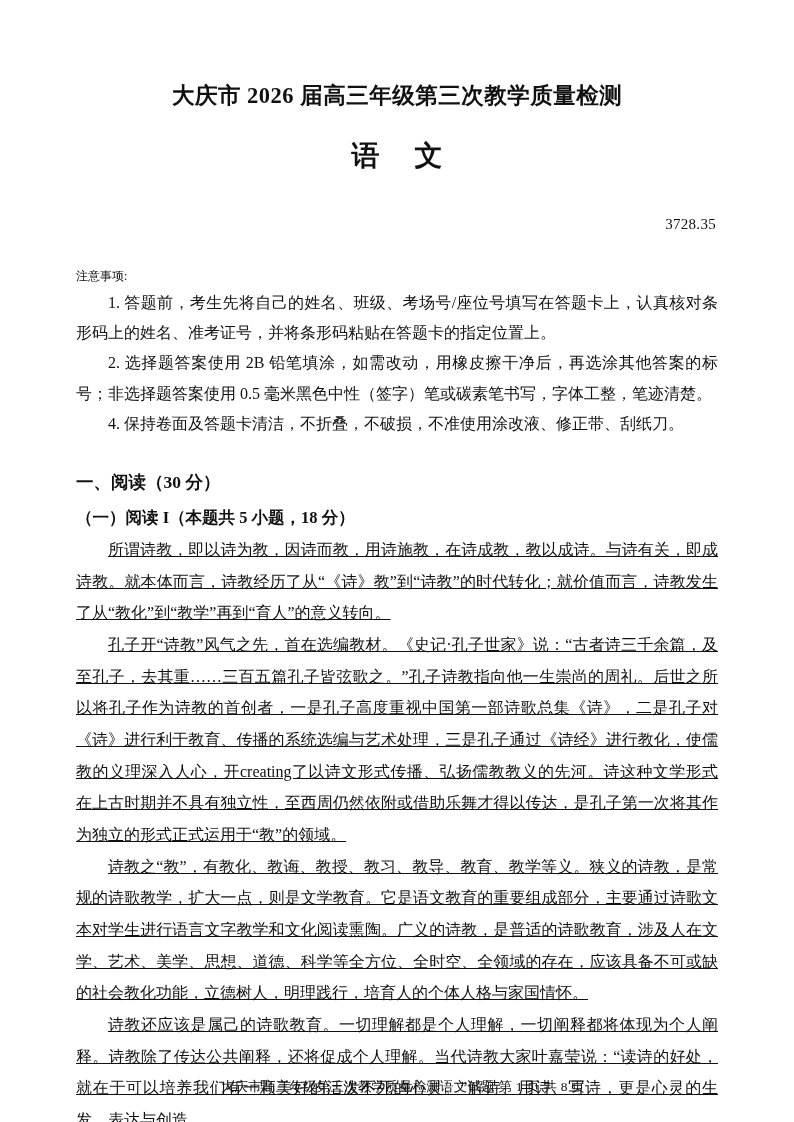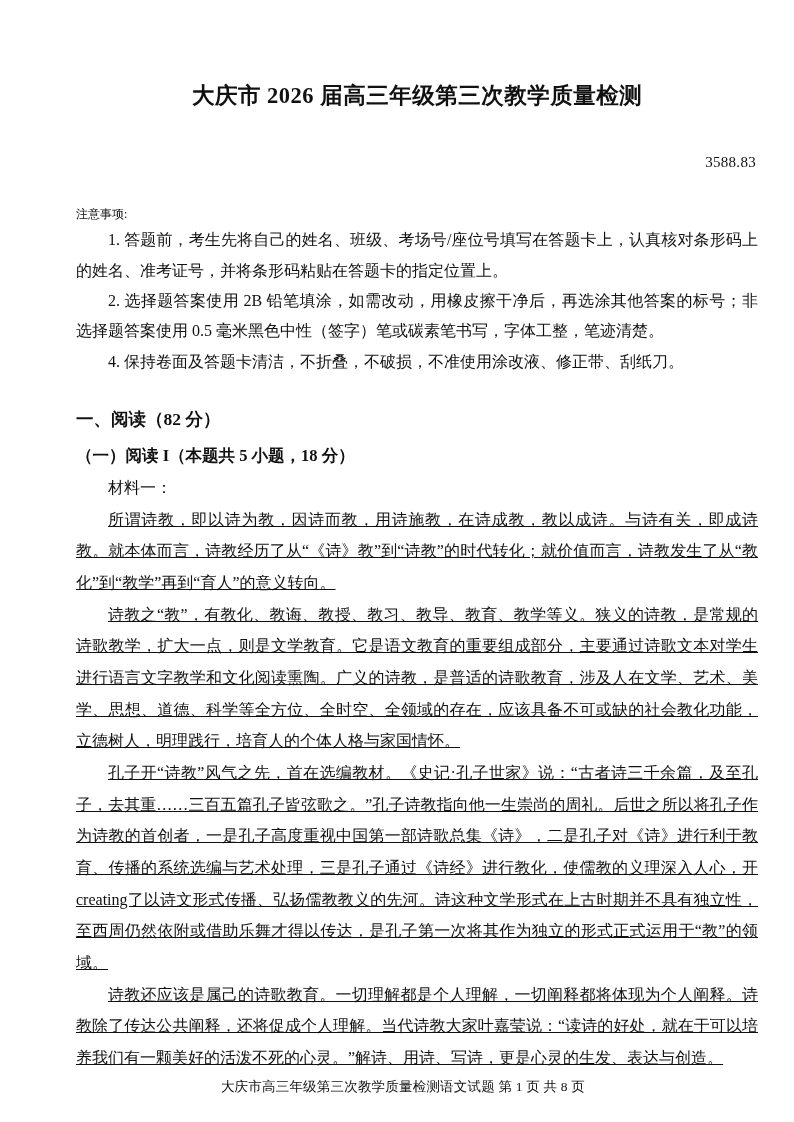--- a/index.html
+++ b/index.html
@@ -12,21 +12,21 @@
     background: #ffffff;
     font-family: "Liberation Serif", "DejaVu Serif", serif;
     color: #111111;
     -webkit-font-smoothing: antialiased;
   }
   .page {
     position: relative;
     width: 794px;
     height: 1122px;
     box-sizing: border-box;
-    padding: 62px 36px 40px 76px;
+    padding: 62px 76px 40px 76px;
   }
   .doc-title {
     text-align: center;
     font-size: 22.5px;
     font-weight: bold;
     letter-spacing: 0.5px;
     margin-top: 18px;
     margin-bottom: 0;
     line-height: 1.4;
   }
@@ -100,36 +100,36 @@
     margin-top: 34px;
   }
 </style>
 </head>
 <body>
 
 <div class="page">
 
   <div class="doc-title">大庆市 2026 届高三年级第三次教学质量检测</div>
 
+  <div class="subject-title">语 文</div>
 
-  <div class="exam-date">3588.83</div>
+  <div class="exam-date">3728.35</div>
 
   <div class="notice-heading">注意事项:</div>
 
   <div class="notice-item">1. 答题前，考生先将自己的姓名、班级、考场号/座位号填写在答题卡上，认真核对条形码上的姓名、准考证号，并将条形码粘贴在答题卡的指定位置上。</div>
   <div class="notice-item">2. 选择题答案使用 2B 铅笔填涂，如需改动，用橡皮擦干净后，再选涂其他答案的标号；非选择题答案使用 0.5 毫米黑色中性（签字）笔或碳素笔书写，字体工整，笔迹清楚。</div>
   <div class="notice-item">4. 保持卷面及答题卡清洁，不折叠，不破损，不准使用涂改液、修正带、刮纸刀。</div>
 
-  <div class="section-heading">一、阅读（82 分）</div>
+  <div class="section-heading">一、阅读（30 分）</div>
 
   <div class="sub-heading">（一）阅读 I（本题共 5 小题，18 分）</div>
 
 
-  <div class="material-label">材料一：</div>
 
   <div class="body-par">所谓诗教，即以诗为教，因诗而教，用诗施教，在诗成教，教以成诗。与诗有关，即成诗教。就本体而言，诗教经历了从“《诗》教”到“诗教”的时代转化；就价值而言，诗教发生了从“教化”到“教学”再到“育人”的意义转向。</div>
+  <div class="body-par">孔子开“诗教”风气之先，首在选编教材。《史记·孔子世家》说：“古者诗三千余篇，及至孔子，去其重……三百五篇孔子皆弦歌之。”孔子诗教指向他一生崇尚的周礼。后世之所以将孔子作为诗教的首创者，一是孔子高度重视中国第一部诗歌总集《诗》，二是孔子对《诗》进行利于教育、传播的系统选编与艺术处理，三是孔子通过《诗经》进行教化，使儒教的义理深入人心，开creating了以诗文形式传播、弘扬儒教教义的先河。诗这种文学形式在上古时期并不具有独立性，至西周仍然依附或借助乐舞才得以传达，是孔子第一次将其作为独立的形式正式运用于“教”的领域。</div>
   <div class="body-par">诗教之“教”，有教化、教诲、教授、教习、教导、教育、教学等义。狭义的诗教，是常规的诗歌教学，扩大一点，则是文学教育。它是语文教育的重要组成部分，主要通过诗歌文本对学生进行语言文字教学和文化阅读熏陶。广义的诗教，是普适的诗歌教育，涉及人在文学、艺术、美学、思想、道德、科学等全方位、全时空、全领域的存在，应该具备不可或缺的社会教化功能，立德树人，明理践行，培育人的个体人格与家国情怀。</div>
-  <div class="body-par">孔子开“诗教”风气之先，首在选编教材。《史记·孔子世家》说：“古者诗三千余篇，及至孔子，去其重……三百五篇孔子皆弦歌之。”孔子诗教指向他一生崇尚的周礼。后世之所以将孔子作为诗教的首创者，一是孔子高度重视中国第一部诗歌总集《诗》，二是孔子对《诗》进行利于教育、传播的系统选编与艺术处理，三是孔子通过《诗经》进行教化，使儒教的义理深入人心，开creating了以诗文形式传播、弘扬儒教教义的先河。诗这种文学形式在上古时期并不具有独立性，至西周仍然依附或借助乐舞才得以传达，是孔子第一次将其作为独立的形式正式运用于“教”的领域。</div>
   <div class="body-par">诗教还应该是属己的诗歌教育。一切理解都是个人理解，一切阐释都将体现为个人阐释。诗教除了传达公共阐释，还将促成个人理解。当代诗教大家叶嘉莹说：“读诗的好处，就在于可以培养我们有一颗美好的活泼不死的心灵。”解诗、用诗、写诗，更是心灵的生发、表达与创造。</div>
 
   <div class="footer">大庆市高三年级第三次教学质量检测语文试题  第 1 页 共 8 页</div>
 
 </div>
 
 </body></html>

